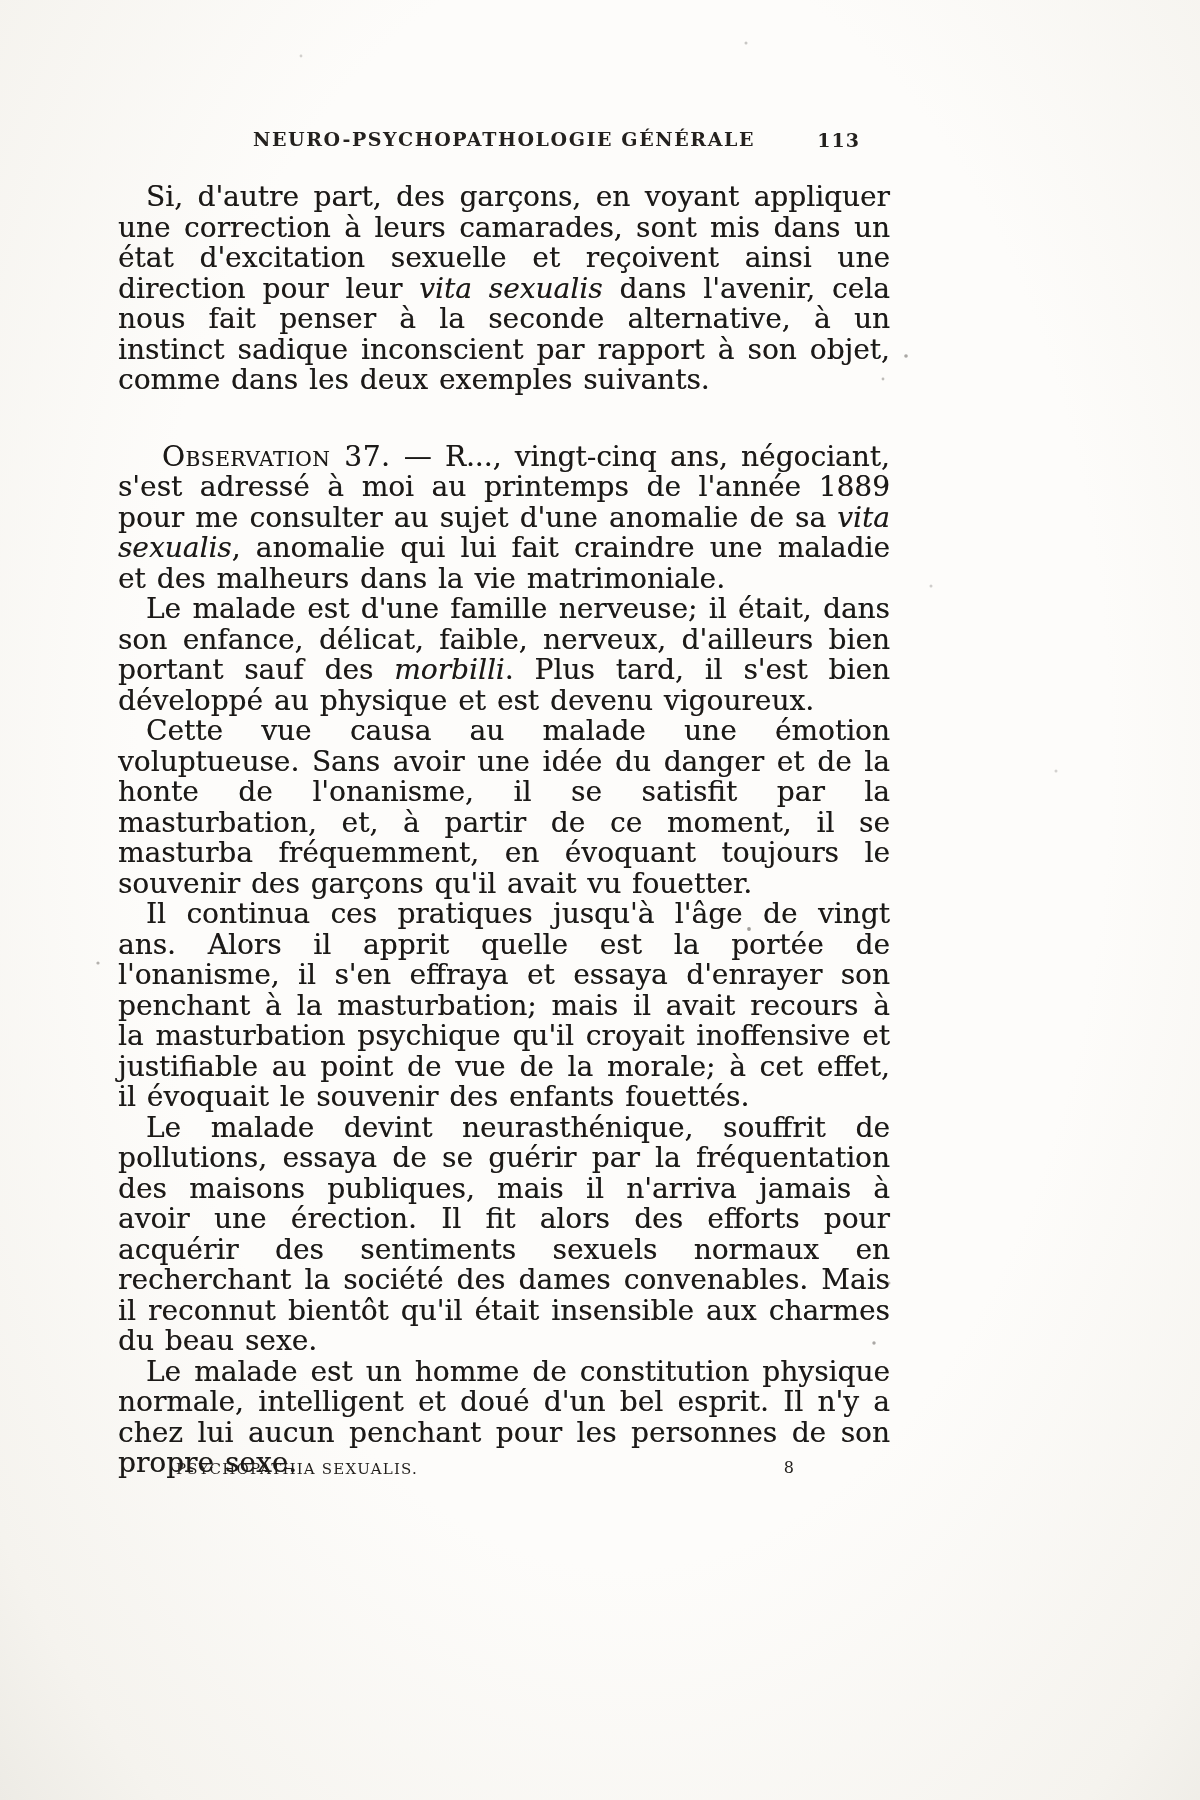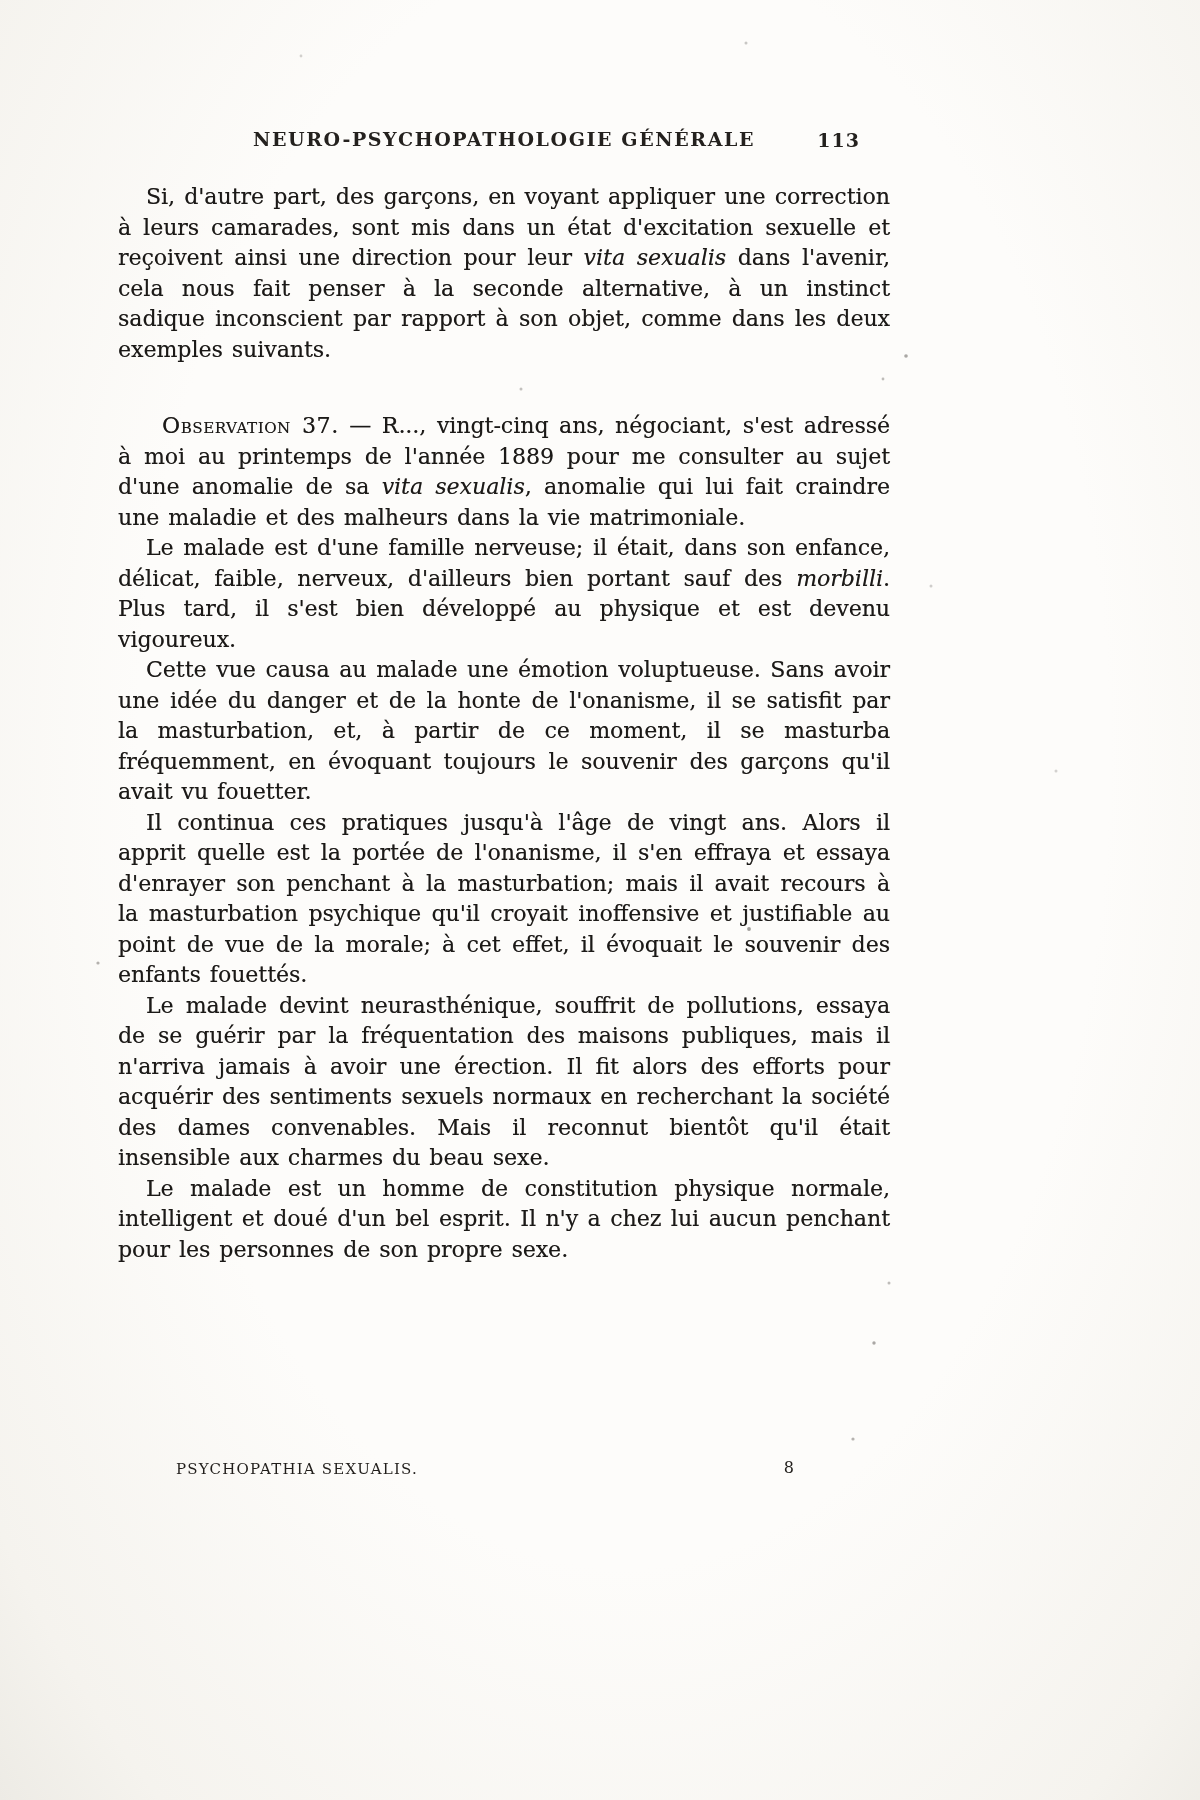--- a/index.html
+++ b/index.html
@@ -33,21 +33,21 @@
     margin-bottom: 28px;
     white-space: nowrap;
   }
   .running-head .folio {
     position: absolute;
     right: 30px;
     top: 1px;
     letter-spacing: 1px;
   }
   .body p {
-    font-size: 22px;
+    font-size: 28px;
     line-height: 30.5px;
     text-align: justify;
     text-indent: 28px;
     word-spacing: 2px;
     color: #1b1917;
     text-shadow: 0.25px 0.25px 0.4px rgba(25, 22, 18, 0.55);
     hyphens: auto;
   }
   .body p.observation { margin-top: 46px; }
   .smallcaps { font-variant: small-caps; letter-spacing: 0.6px; margin-left: 16px; }

